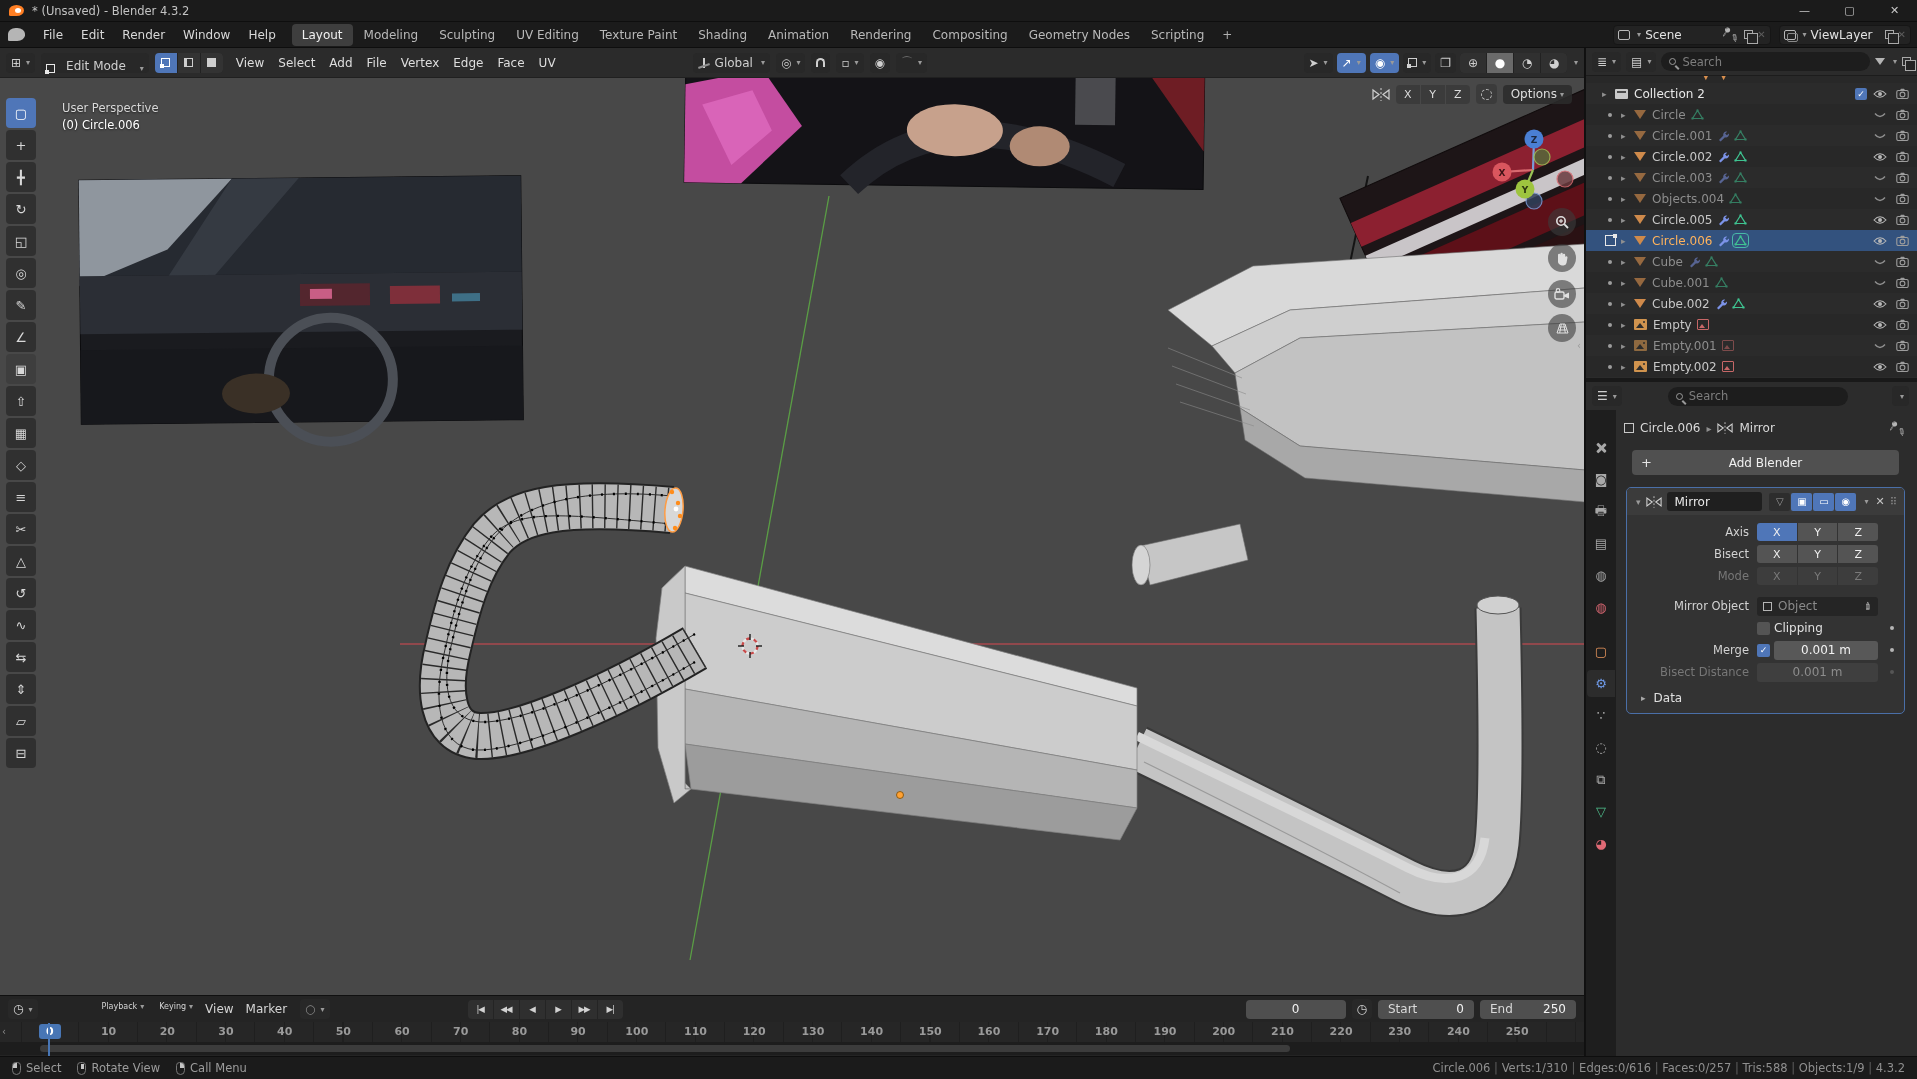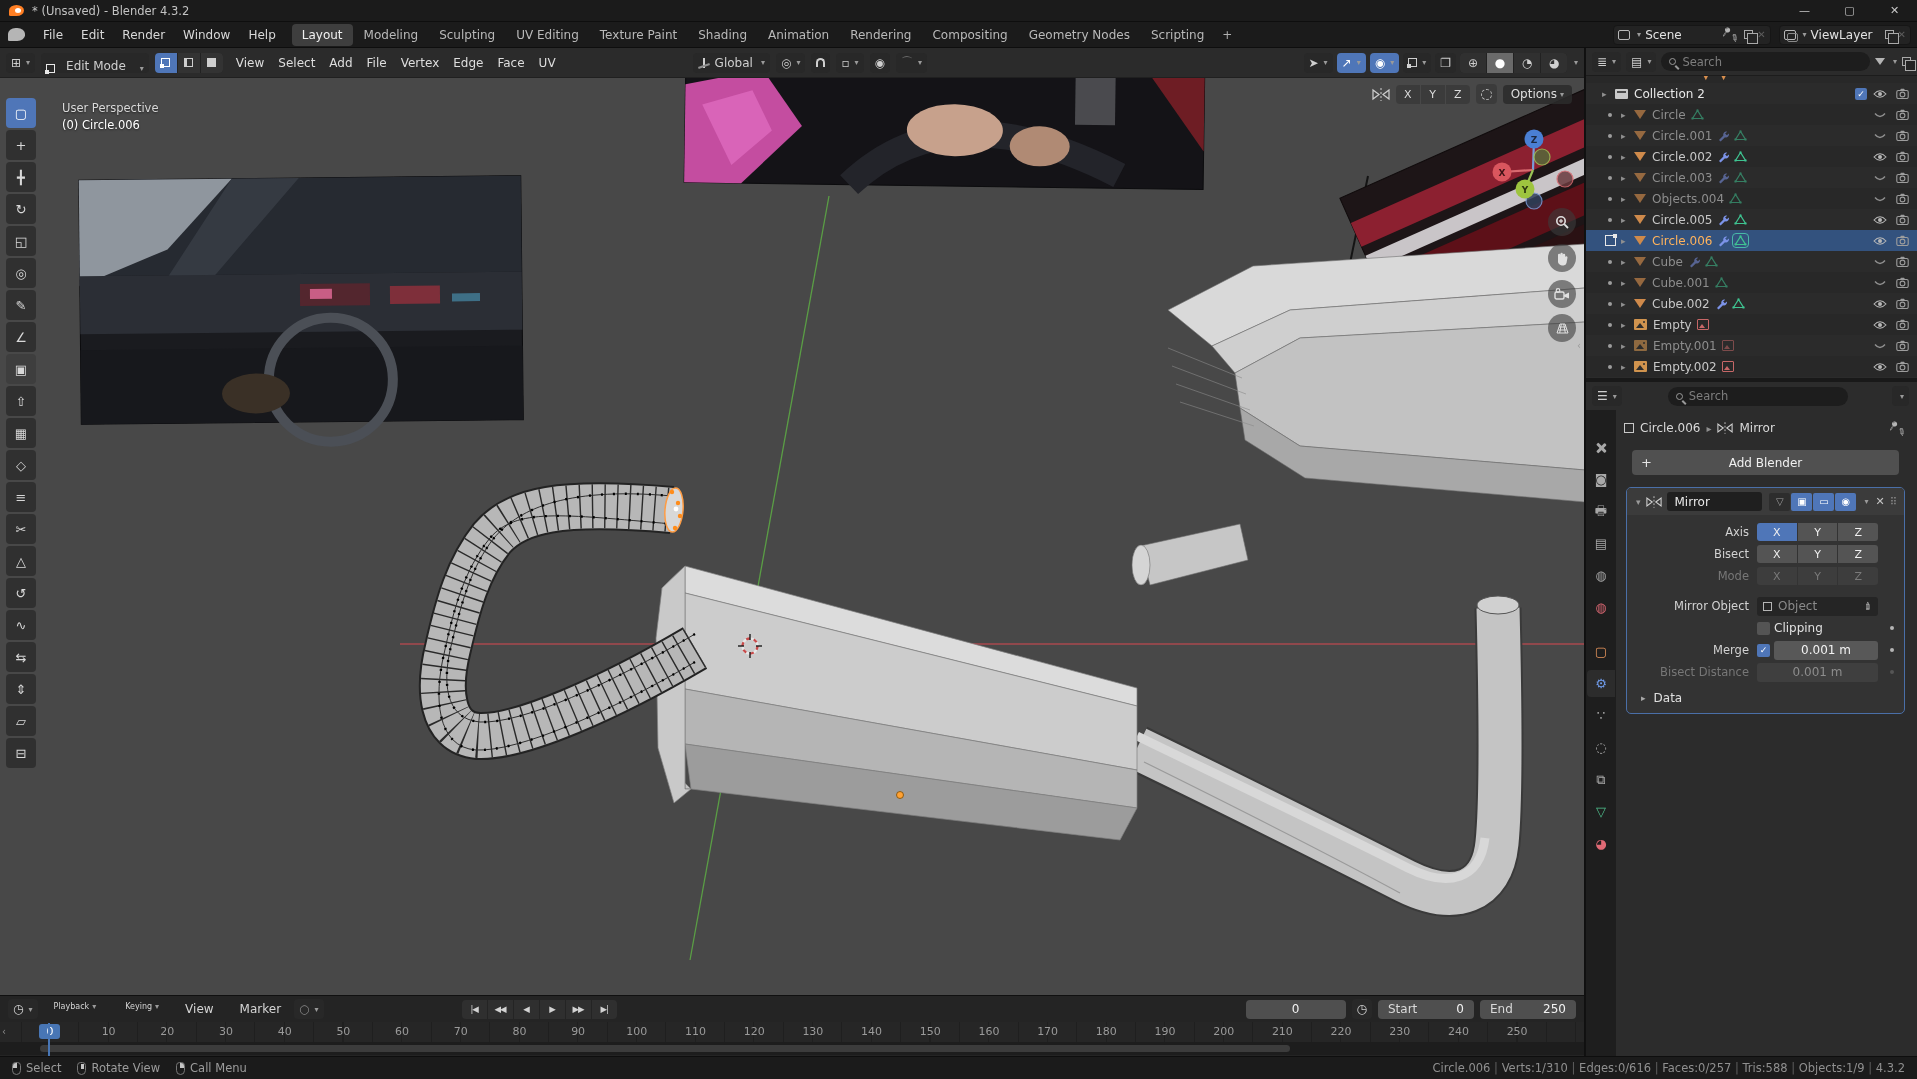--- a/index.html
+++ b/index.html
@@ -81,21 +81,21 @@
   #tl-header .menu{color:#d5d5d5;padding:2px 5px;}
   #tl-transport{display:flex;gap:1px;margin-left:130px;}
   #tl-transport .tbtn{min-width:25px;height:19px;background:#2f2f2f;color:#d2d2d2;display:flex;align-items:center;justify-content:center;font-size:8.5px;letter-spacing:-1px;padding:0 3px;}
   #tl-transport .tbtn:first-child{border-radius:4px 0 0 4px;}
   #tl-transport .tbtn:last-child{border-radius:0 4px 4px 0;}
   #tl-fields{margin-left:auto;display:flex;gap:6px;align-items:center;}
   .tl-field{background:#4f4f4f;border-radius:4px;height:19px;display:flex;align-items:center;justify-content:center;color:#f2f2f2;padding:0 10px;}
   .tl-frame{width:100px;}
   .tl-se{gap:14px;width:96px;display:flex;justify-content:space-between;}
   .tl-se .lab{color:#d9d9d9;}
-  #ruler{position:relative;height:20px;background:#262626;display:flex;padding-left:20.6px;background-image:repeating-linear-gradient(90deg,#1f1f1f 0 1px,transparent 1px 29.35px);background-position:49px 0;}
+  #ruler{position:relative;height:20px;background:#262626;display:flex;padding-left:20.6px;background-image:repeating-linear-gradient(90deg,#1f1f1f 0 1px,transparent 1px 29.35px);background-position:49px 0;font-weight:bold;}
   #ruler .rlab{flex:0 0 58.7px;text-align:center;color:#9a9a9a;font-size:11px;line-height:19px;}
   #ruler .rlab:first-child span{background:#4876b5;color:#fff;border-radius:3px;padding:1px 7px;}
   #tl-track{position:relative;height:13px;background:#1d1d1d;}
   #tl-scroll{position:absolute;left:40px;top:3px;width:1250px;height:7px;background:#3c3c3c;border-radius:4px;}
   #playhead{position:absolute;left:48px;top:27px;width:2px;height:33px;background:#4876b5;z-index:5;}
   #tl-collapse{position:absolute;left:2px;top:30px;color:#8a8a8a;font-size:10px;}
   
   #statusbar{position:absolute;left:0;top:1056px;width:1917px;height:23px;background:#1b1b1b;display:flex;align-items:center;padding:0 12px;border-top:1px solid #0e0e0e;}
   .skey{display:flex;align-items:center;gap:5px;margin-right:16px;color:#9c9c9c;font-size:11.5px;}
   .mouse{width:9px;height:13px;border:1px solid #777;border-radius:4px 4px 5px 5px;position:relative;}
@@ -554,21 +554,21 @@
       <svg width="15" height="13" viewBox="0 0 15 13">
           <path d="M2 11 L5 2 H10 L13 11 Z M4.7 11 L6.3 2 M8.7 2 L10.3 11 M3.3 8 H11.7 M4.2 5 H10.8" fill="none" stroke="#e0e0e0" stroke-width="1"></path>
         </svg>
     </div>
     <span style="position:absolute;right:3px;top:292px;color:#9a9a9a;font-size:10px;z-index:25;">‹</span>
   </div>
 
   <div id="timeline">
     <div id="tl-header">
       <span class="chip">◷<span class="caret">▾</span></span>
-      <span style="display:flex;gap:16px;">
+      <span style="display:flex;gap:2px;margin-left:48px;">
           <span class="menu caret"><span>Playback</span><span class="caret tl-caret">▾</span></span>
           <span class="menu caret"><span>Keying</span><span class="caret tl-caret">▾</span></span>
           <span class="menu"><span>View</span></span>
           <span class="menu"><span>Marker</span></span>
         </span>
       <span id="tl-transport-wrap" style="display:flex;align-items:center;gap:8px;">
         <span class="chip" style="color:#8a8a8a;">○<span class="caret">▾</span></span>
         <span id="tl-transport">
             <span class="tbtn">|◀</span>
             <span class="tbtn">◀◀</span>

